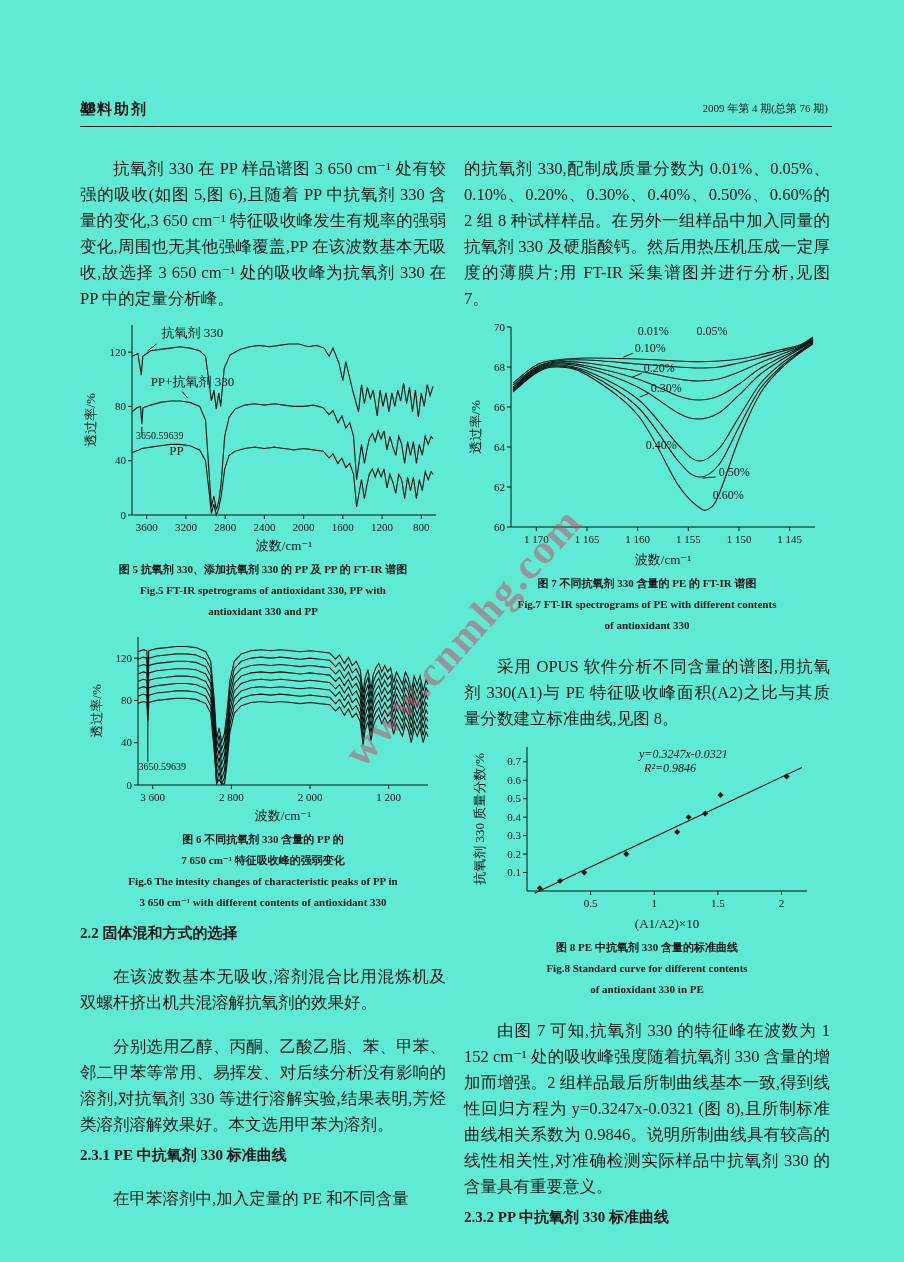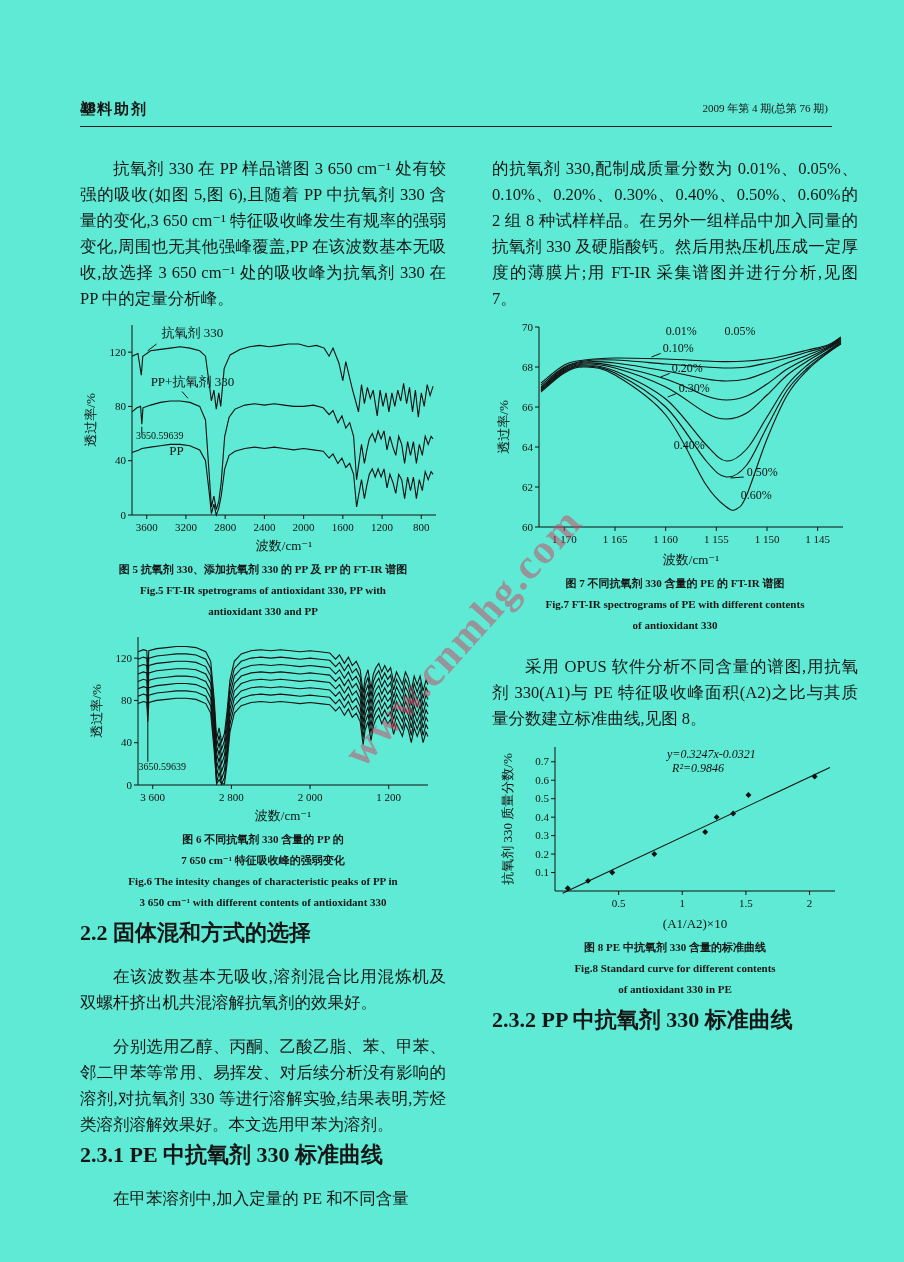--- a/index.html
+++ b/index.html
@@ -6,24 +6,24 @@
   html,body { background:#e9e9e5; }
   body { font-family:"Liberation Serif","DejaVu Serif",serif; }
   .page { position:relative; width:904px; height:1262px; margin:0 auto; background:#5eead4; color:#161616; overflow:hidden; }
   .header { position:absolute; left:80px; right:70px; top:100px; height:22px; font-size:15px; }
   .pnum { position:absolute; left:0; top:0; font-weight:bold; letter-spacing:1px; }
   .jtitle { position:absolute; left:0; right:0; top:0; text-align:left; font-weight:bold; letter-spacing:2px; }
   .issue { position:absolute; right:6px; top:1px; font-size:11px; }
   .rule { position:absolute; left:80px; right:72px; top:126px; border-top:1.6px solid #1c1c1c; }
   .col { position:absolute; top:138px; width:366px; }
   .col-left { left:80px; }
-  .col-right { left:492px; }
+  .col-right { left:464px; }
   .para { font-size:16.5px; line-height:26px; text-align:justify;margin-top:18px; }
   .indent { text-indent:2em; }
-  .h { font-size:22px; line-height:26px; font-weight:bold; margin-top:4px; }
+  .h { font-size:15px; line-height:26px; font-weight:bold; margin-top:4px; }
   figure { margin:5px 0 7px; text-align:center; }
   figure svg { display:inline-block; }
   .caption-cn, .caption-en { font-size:11px; font-weight:bold; line-height:21px; text-align:center; }
   svg text { font-family:"Liberation Serif","DejaVu Serif",serif; fill:#111; }
   .curve { fill:none; stroke:#111; stroke-width:1.1; }
   .axis { stroke:#111; stroke-width:1; fill:none; }
   .tick { font-size:11px; }
   .alabel { font-size:13px; }
   .pt { fill:#111; }
   .watermark { position:absolute; left:352px; top:736px; transform:rotate(-48deg); transform-origin:0 50%;
@@ -232,17 +232,18 @@
           <text x="168" y="21.076923076923094" text-anchor="start" font-size="12" font-style="italic">y=0.3247x-0.0321</text>
           <text x="173.09090909090907" y="34.923076923076934" text-anchor="start" font-size="12" font-style="italic">R²=0.9846</text>
           <text x="196" y="191" text-anchor="middle" class="alabel">(A1/A2)×10</text>
           <text x="13" y="82" text-anchor="middle" transform="rotate(-90 13 82)" class="alabel" font-size="11.5">抗氧剂 330 质量分数/%</text>
         </svg>
       <div class="caption-cn">图 8  PE 中抗氧剂 330 含量的标准曲线</div>
       <div class="caption-en">Fig.8  Standard curve for different contents</div>
       <div class="caption-en">of antioxidant 330 in PE</div>
     </figure>
 
+    <p class="para indent">由图 7 可知,抗氧剂 330 的特征峰在波数为 1 152 cm⁻¹ 处的吸收峰强度随着抗氧剂 330 含量的增加而增强。2 组样品最后所制曲线基本一致,得到线性回归方程为 y=0.3247x-0.0321 (图 8),且所制标准曲线相关系数为 0.9846。说明所制曲线具有较高的线性相关性,对准确检测实际样品中抗氧剂 330 的含量具有重要意义。</p>
     <h3 class="h">2.3.2  PP 中抗氧剂 330 标准曲线</h3>
   </div>
 
   <div class="watermark">www.cnmhg.com</div>
 </div>
 
 </body></html>

